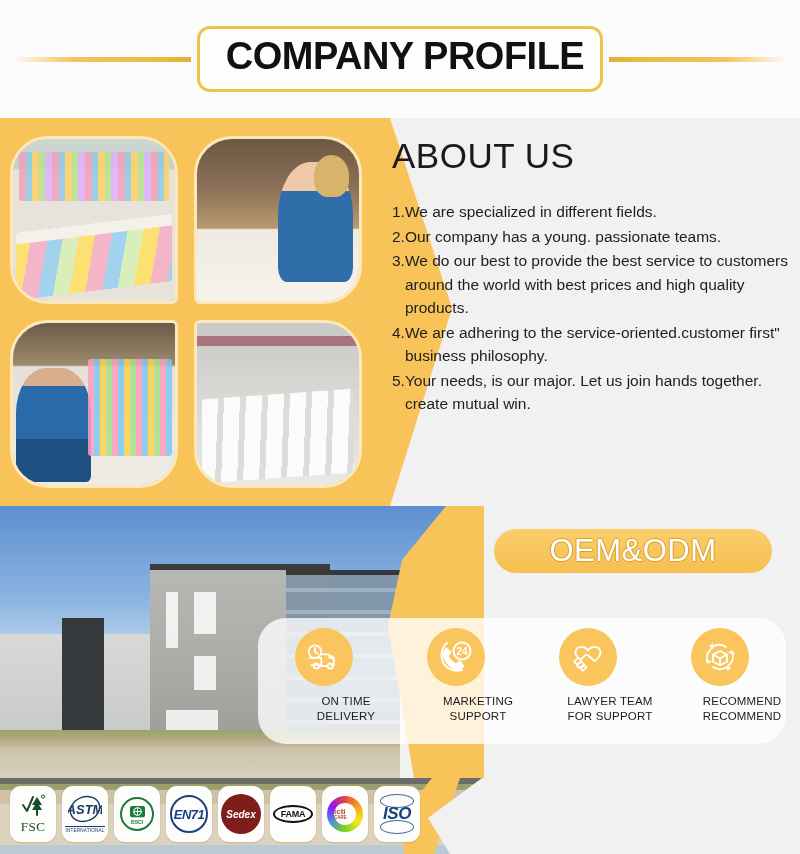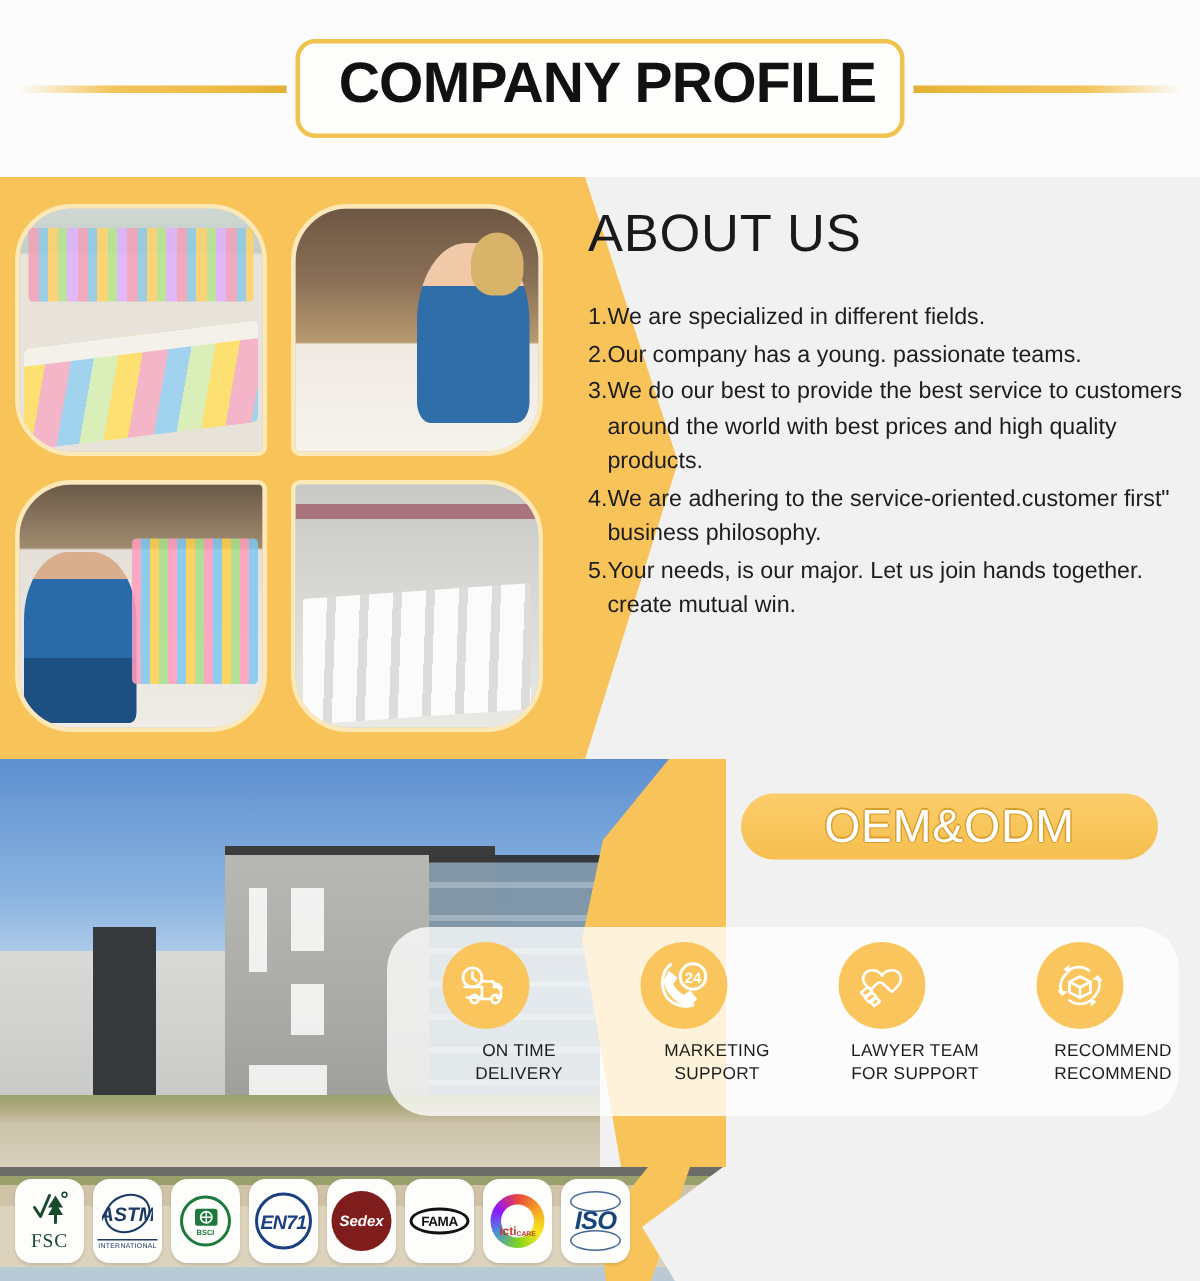--- a/index.html
+++ b/index.html
@@ -250,21 +250,21 @@
   .en71-txt { font-size:13px;color:#1b3f80;font-weight:bold;font-style:italic;letter-spacing:-.5px; }
   .sedex-circ { width:40px;height:40px;border-radius:50%;background:#7f1d1d;display:flex;align-items:center;justify-content:center;}
   .sedex-txt { font-size:10px;color:#fff;font-weight:bold;font-style:italic; }
   .fama-oval { width:40px;height:18px;border-radius:50%;border:2px solid #111;display:flex;align-items:center;justify-content:center;}
   .fama-txt { font-size:9px;color:#111;font-weight:bold;letter-spacing:-.3px; }
   .icti-circ {
     width:36px;height:36px;border-radius:50%;
     background: conic-gradient(#e8453c, #f5a623, #f8e71c, #7ed321, #4a90d9, #9013fe, #e8453c);
     display:flex;align-items:center;justify-content:center;
   }
-  .icti-hole { width:22px;height:22px;border-radius:50%;background:#fdfdfb;display:flex;flex-direction:row;align-items:flex-end;justify-content:center;}
+  .icti-hole { width:22px;height:22px;border-radius:50%;background:#fdfdfb;display:flex;flex-direction:column;align-items:flex-start;justify-content:center;}
   .icti-t1 { font-size:8px;color:#c0392b;font-weight:bold;line-height:1; }
   .icti-t2 { font-size:4.5px;color:#c0392b;font-weight:bold;line-height:1; }
   .iso-txt { font-size:17px;color:#16457e;font-weight:bold;font-style:italic;letter-spacing:-.5px; }
   .iso-globe { width:34px;height:14px;border:1.5px solid #16457e;border-radius:50%;opacity:.8;margin-bottom:-4px;}
   .iso-globe2 { width:34px;height:14px;border:1.5px solid #16457e;border-radius:50%;opacity:.8;margin-top:-4px;}
 </style>
 </head>
 <body>
 
 <div class="page">

